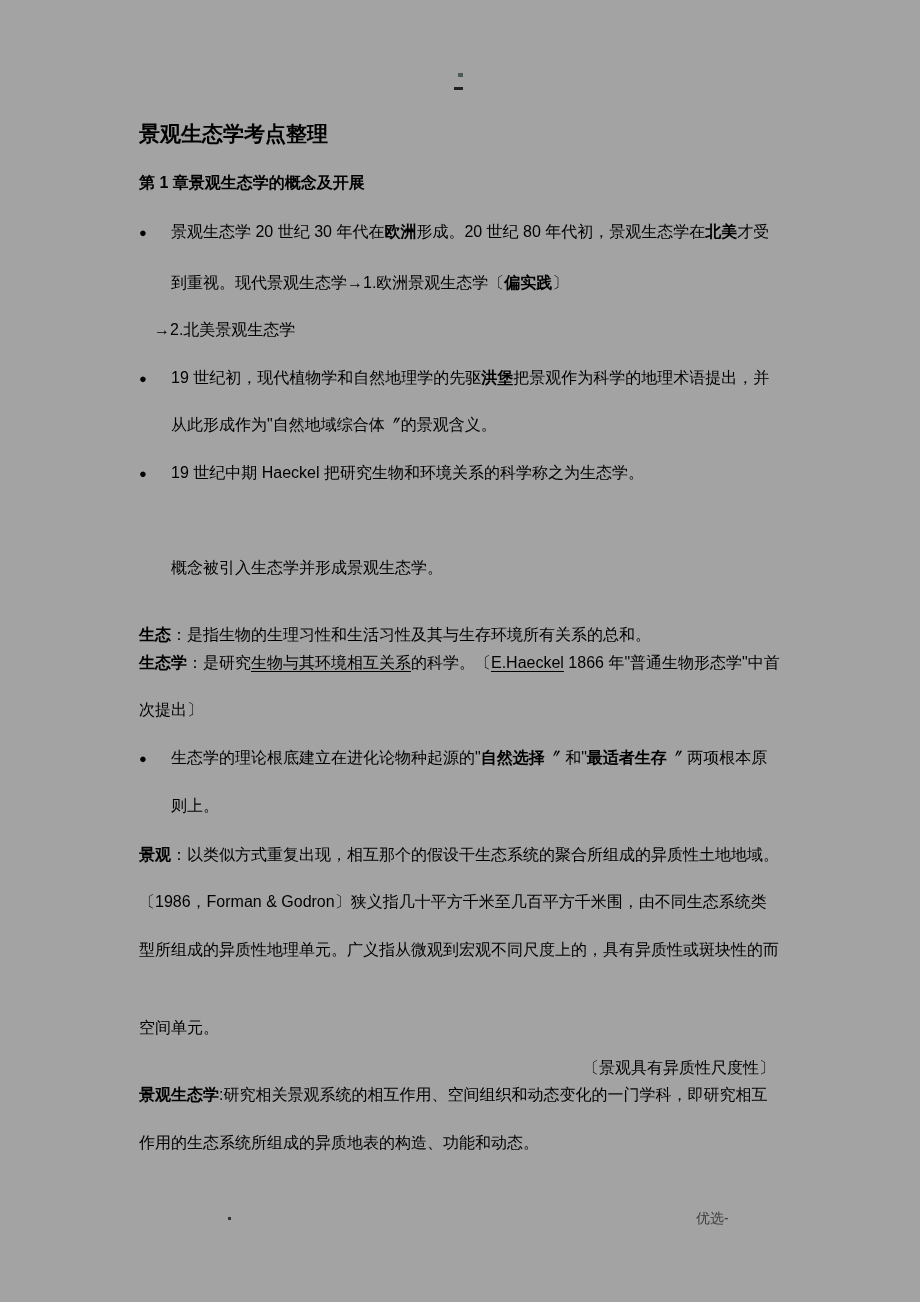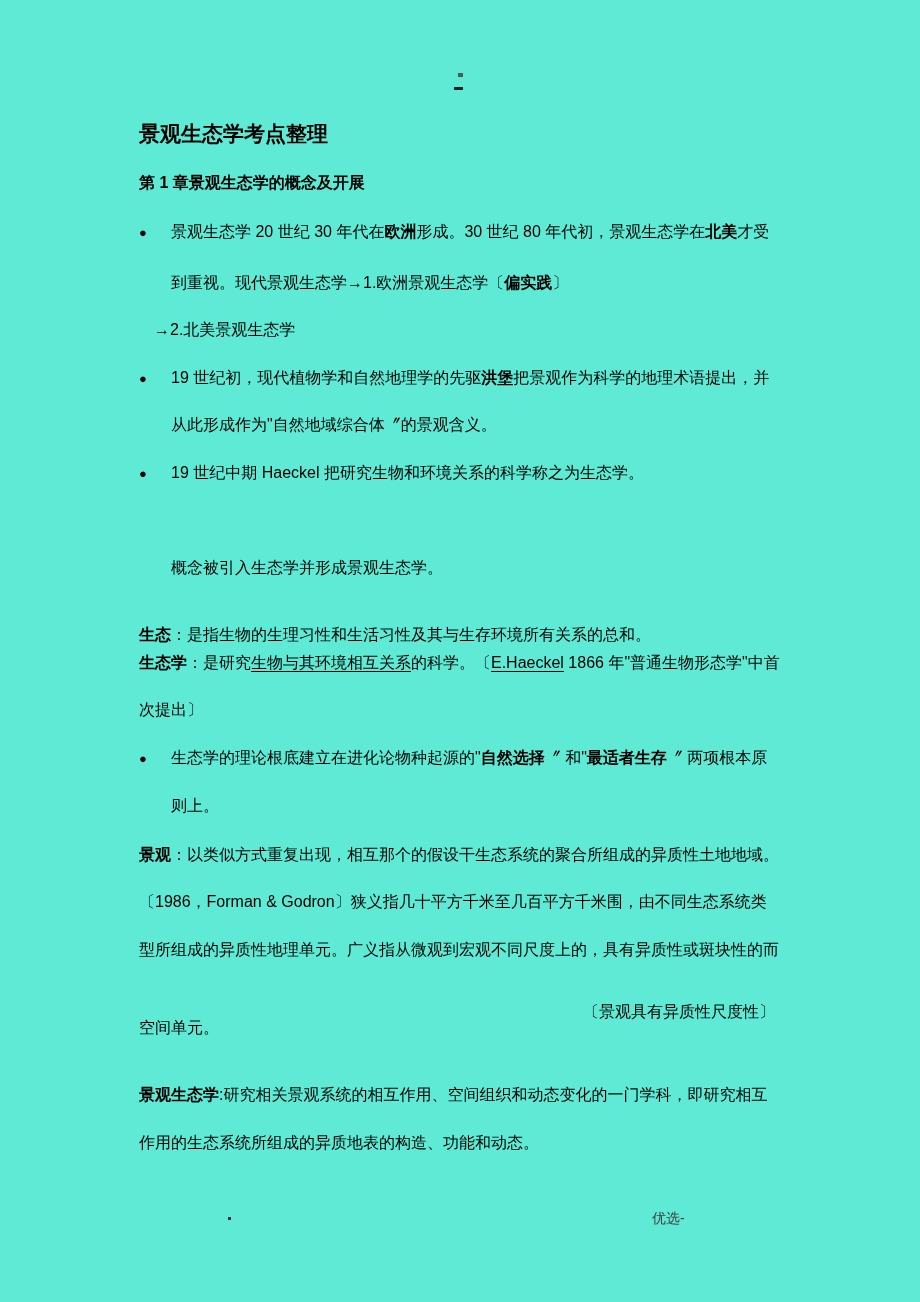--- a/index.html
+++ b/index.html
@@ -5,21 +5,21 @@
   html,body { margin:0; padding:0; }
   body {
     width:920px; height:1302px;
     background:#ffffff;
     font-family:"Liberation Sans", sans-serif;
     color:#000000;
   }
   .page {
     position:relative;
     width:920px; height:1302px;
-    background:#5eead4;
+    background:#a3a3a3;
     overflow:hidden;
   }
   .ln {
     position:absolute;
     font-size:16px;
     line-height:24px;
     white-space:pre;
     color:#000;
     margin:0;
   }
@@ -33,38 +33,39 @@
     font-size:13px;
   }
   .right {
     width:636px;
     text-align:right;
   }
   .footer-label {
     font-size:14px;
     line-height:18px;
     color:#3d3d3d;
+    margin-left:44px;
   }
   .artifact { position:absolute; }
   .top-dot   { left:458px; top:73px;   width:5px; height:4px; background:#4d5a57; }
   .top-dash  { left:454px; top:87px;   width:9px; height:3px; background:#222222; }
   .footer-dot{ left:228px; top:1217px; width:3px; height:3px; background:#333333; }
 </style>
 </head>
 <body>
 
 <div class="page">
 
   <div class="artifact top-dot"></div>
   <div class="artifact top-dash"></div>
 
   <h1 class="ln title" style="top:121px;left:139px">景观生态学考点整理</h1>
   <h2 class="ln heading" style="top:169px;left:139px">第 1 章景观生态学的概念及开展</h2>
 
-  <div class="ln" style="top:220px;left:139px"><span class="bl">●</span><span>景观生态学 20 世纪 30 年代在</span><span class="b">欧洲</span><span>形成。30 世纪 80 年代初，景观生态学在</span><span class="b">北美</span><span>才受</span></div>
+  <div class="ln" style="top:220px;left:139px"><span class="bl">●</span><span>景观生态学 20 世纪 30 年代在</span><span class="b">欧洲</span><span>形成。20 世纪 80 年代初，景观生态学在</span><span class="b">北美</span><span>才受</span></div>
 
   <div class="ln" style="top:271px;left:171px"><span>到重视。现代景观生态学→1.欧洲景观生态学〔</span><span class="b">偏实践</span><span>〕</span></div>
 
   <div class="ln" style="top:318px;left:154px"><span>→2.北美景观生态学</span></div>
 
   <div class="ln" style="top:366px;left:139px"><span class="bl">●</span><span>19 世纪初，现代植物学和自然地理学的先驱</span><span class="b">洪堡</span><span>把景观作为科学的地理术语提出，并</span></div>
 
   <div class="ln" style="top:413px;left:171px"><span>从此形成作为"自然地域综合体〞的景观含义。</span></div>
 
   <div class="ln" style="top:461px;left:139px"><span class="bl">●</span><span>19 世纪中期 Haeckel 把研究生物和环境关系的科学称之为生态学。</span></div>
@@ -83,21 +84,21 @@
   <div class="ln" style="top:794px;left:171px"><span>则上。</span></div>
 
   <div class="ln" style="top:843px;left:139px"><span class="b">景观</span><span>：以类似方式重复出现，相互那个的假设干生态系统的聚合所组成的异质性土地地域。</span></div>
 
   <div class="ln" style="top:890px;left:139px"><span>〔1986，Forman &amp; Godron〕狭义指几十平方千米至几百平方千米围，由不同生态系统类</span></div>
 
   <div class="ln" style="top:938px;left:139px"><span>型所组成的异质性地理单元。广义指从微观到宏观不同尺度上的，具有异质性或斑块性的而</span></div>
 
   <div class="ln" style="top:1016px;left:139px"><span>空间单元。</span></div>
 
-  <div class="ln right" style="top:1000px;left:139px"><span>〔景观具有异质性尺度性〕</span></div>
+  <div class="ln right" style="top:1056px;left:139px"><span>〔景观具有异质性尺度性〕</span></div>
 
   <div class="ln" style="top:1083px;left:139px"><span class="b">景观生态学</span><span>:研究相关景观系统的相互作用、空间组织和动态变化的一门学科，即研究相互</span></div>
 
   <div class="ln" style="top:1131px;left:139px"><span>作用的生态系统所组成的异质地表的构造、功能和动态。</span></div>
 
   <div class="artifact footer-dot"></div>
   <div class="ln footer-label" style="top:1209px;left:652px">优选-</div>
 
 </div>
 

